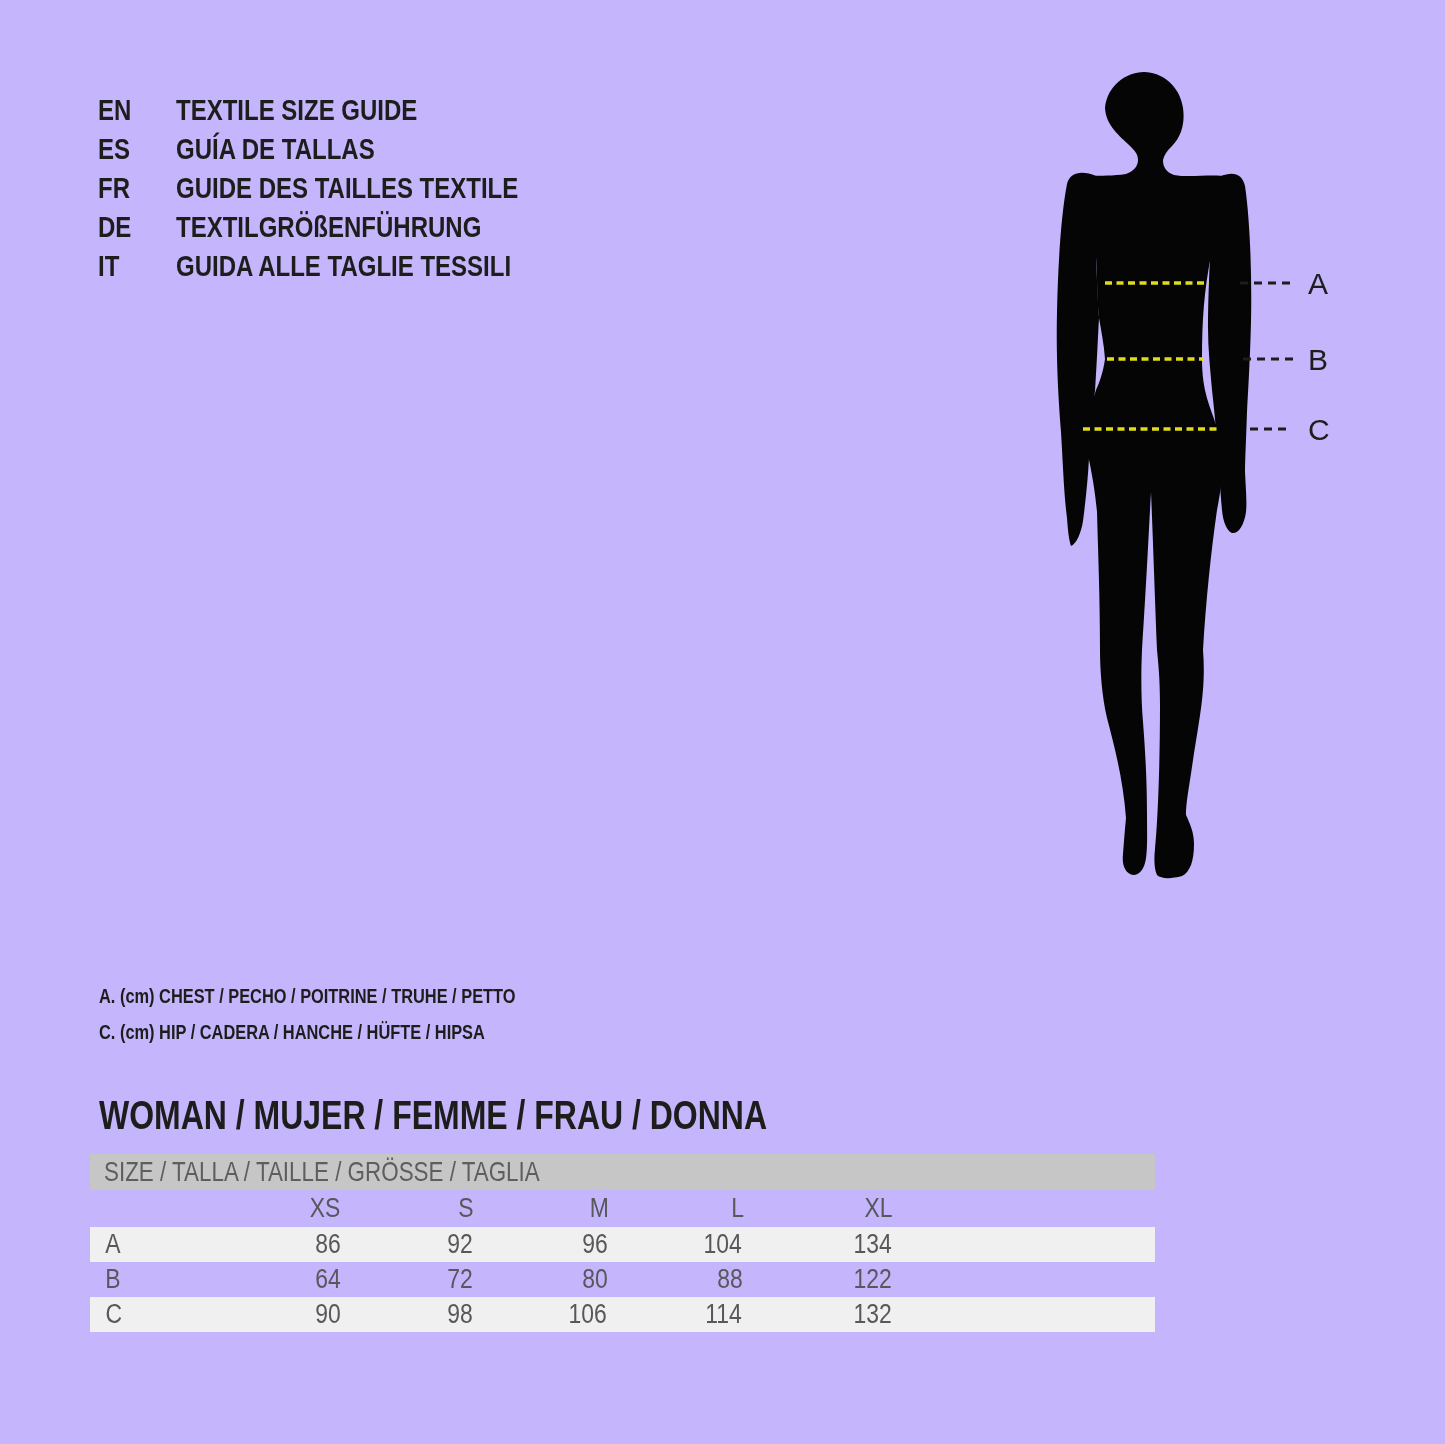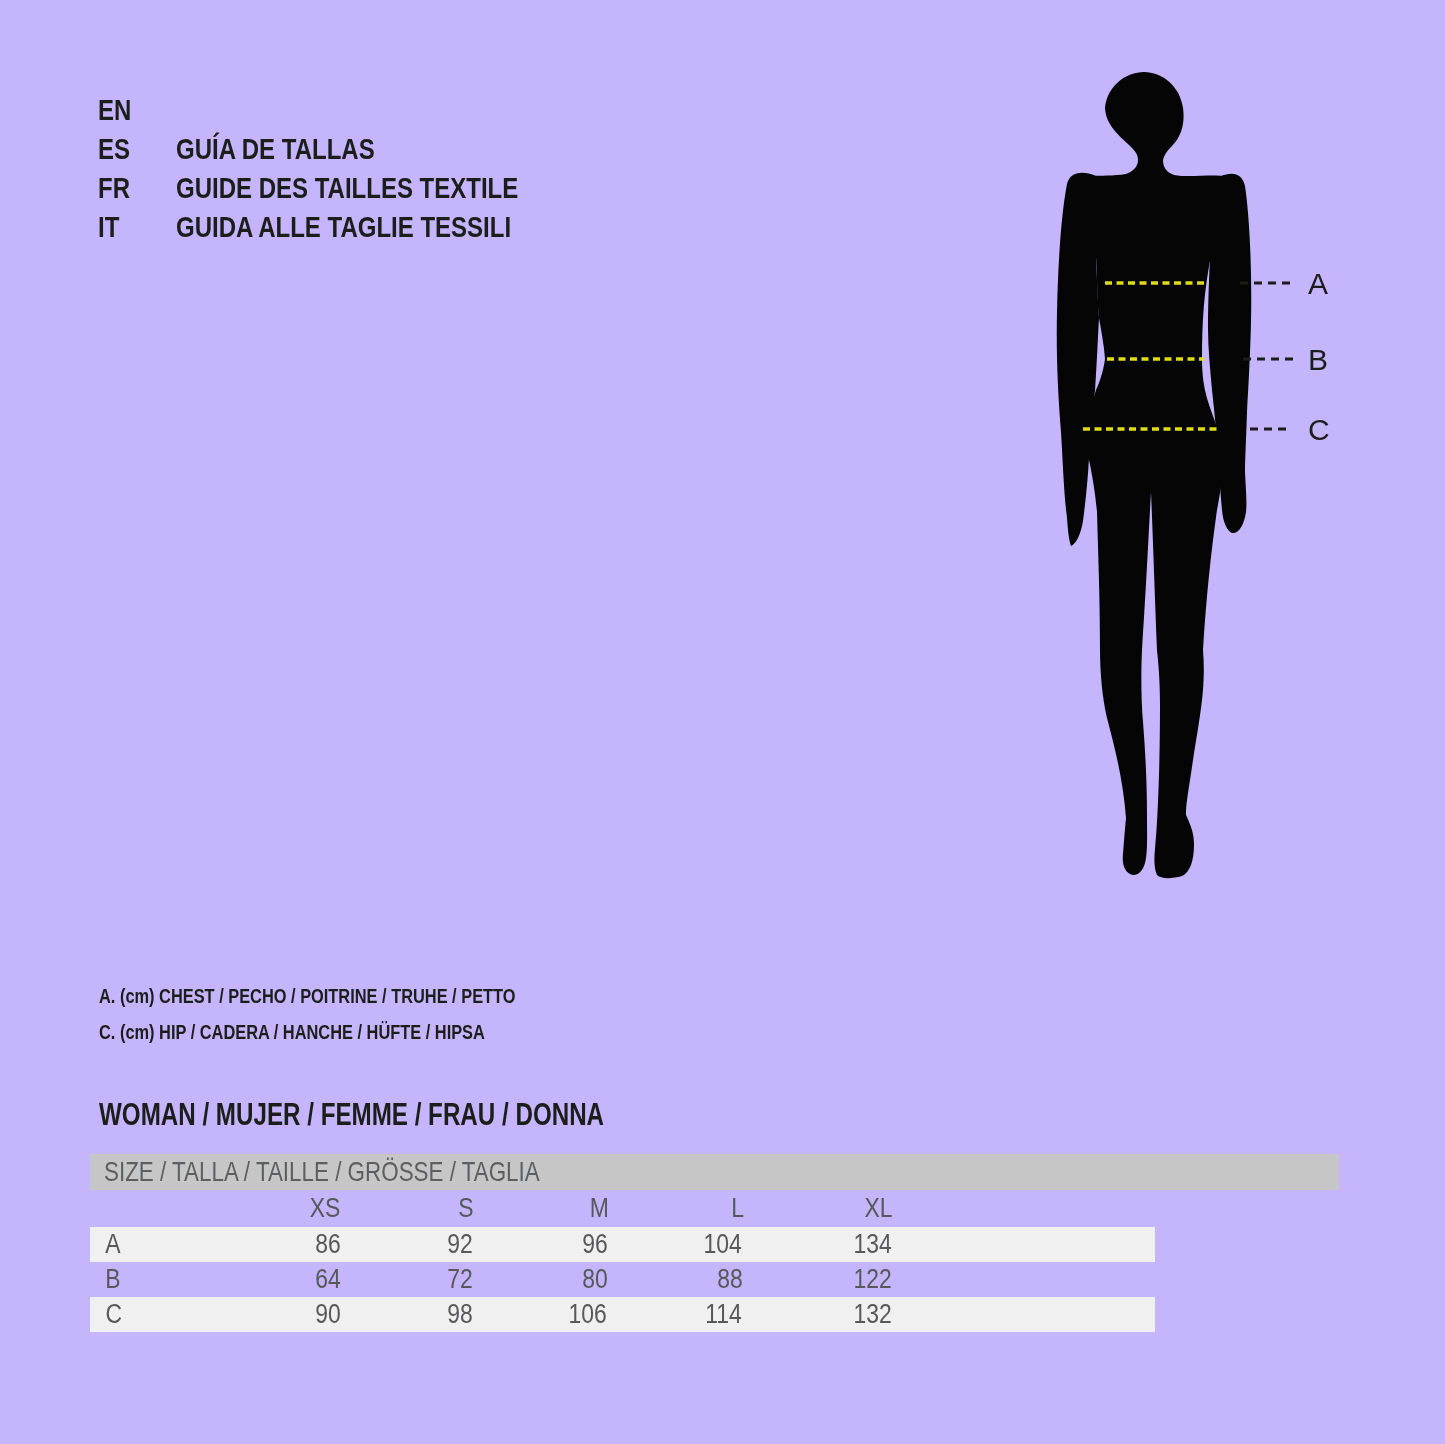--- a/index.html
+++ b/index.html
@@ -10,53 +10,58 @@
   .cx{display:inline-block;transform:scaleX(0.80);transform-origin:0 50%;white-space:nowrap;}
   .cx78{display:inline-block;transform:scaleX(0.78);transform-origin:0 50%;white-space:nowrap;}
   .cxc{display:inline-block;transform:scaleX(0.85);transform-origin:50% 50%;white-space:nowrap;}
 
   
   .lang-list{left:98px;top:90px;font-size:30px;font-weight:700;line-height:39px;}
   .lang-row{display:flex;}
   .lang-code{width:78px;flex:0 0 78px;}
   
   .desc-block{left:99px;top:978px;font-size:21px;font-weight:700;line-height:36px;}
-  .gender-line{left:99px;top:1097px;font-size:31px;font-weight:700;line-height:36px;}
+  .gender-line{left:99px;top:1097px;font-size:41px;font-weight:700;line-height:36px;}
 
   
   .size-table{left:90px;top:1154px;width:1065px;height:178px;font-size:27px;color:#58585a;}
-  .t-header{left:0;top:0;width:1249px;height:36px;background:#c6c6c6;line-height:36px;
+  .t-header{left:0;top:0;width:1065px;height:36px;background:#c6c6c6;line-height:36px;
             font-size:28px;color:#5d5e60;}
   .t-header .pad{padding-left:14px;}
   .t-row{left:0;width:1065px;height:35px;line-height:35px;}
   .t-row.shade{background:#f0f0f0;}
   .t-sizes{left:0;top:36px;width:1065px;height:37px;line-height:37px;}
   .cell{position:absolute;width:133px;text-align:right;top:0;}
   .c0{left:120px;} .c1{left:252px;} .c2{left:387px;} .c3{left:522px;} .c4{left:672px;}
   .row-label{position:absolute;left:14px;top:0;}
 
   
   .figure-wrap{left:1000px;top:60px;width:345px;height:830px;}
 </style>
 </head>
 <body>
 
 <div id="canvas">
 
   <div class="abs lang-list">
     <div class="lang-row">
       <div class="lang-code"><span class="cx">EN</span></div>
+      <div class="lang-title"><span class="cx">TEXTILE SIZE GUIDE</span></div>
     </div>
     <div class="lang-row">
       <div class="lang-code"><span class="cx">ES</span></div>
       <div class="lang-title"><span class="cx">GUÍA DE TALLAS</span></div>
     </div>
     <div class="lang-row">
       <div class="lang-code"><span class="cx">FR</span></div>
       <div class="lang-title"><span class="cx">GUIDE DES TAILLES TEXTILE</span></div>
+    </div>
+    <div class="lang-row">
+      <div class="lang-code"><span class="cx">DE</span></div>
+      <div class="lang-title"><span class="cx">TEXTILGRÖßENFÜHRUNG</span></div>
     </div>
     <div class="lang-row">
       <div class="lang-code"><span class="cx">IT</span></div>
       <div class="lang-title"><span class="cx">GUIDA ALLE TAGLIE TESSILI</span></div>
     </div>
   </div>
 
   <div class="abs figure-wrap">
     <svg width="345" height="830" viewBox="0 0 345 830" xmlns="http://www.w3.org/2000/svg">
 

